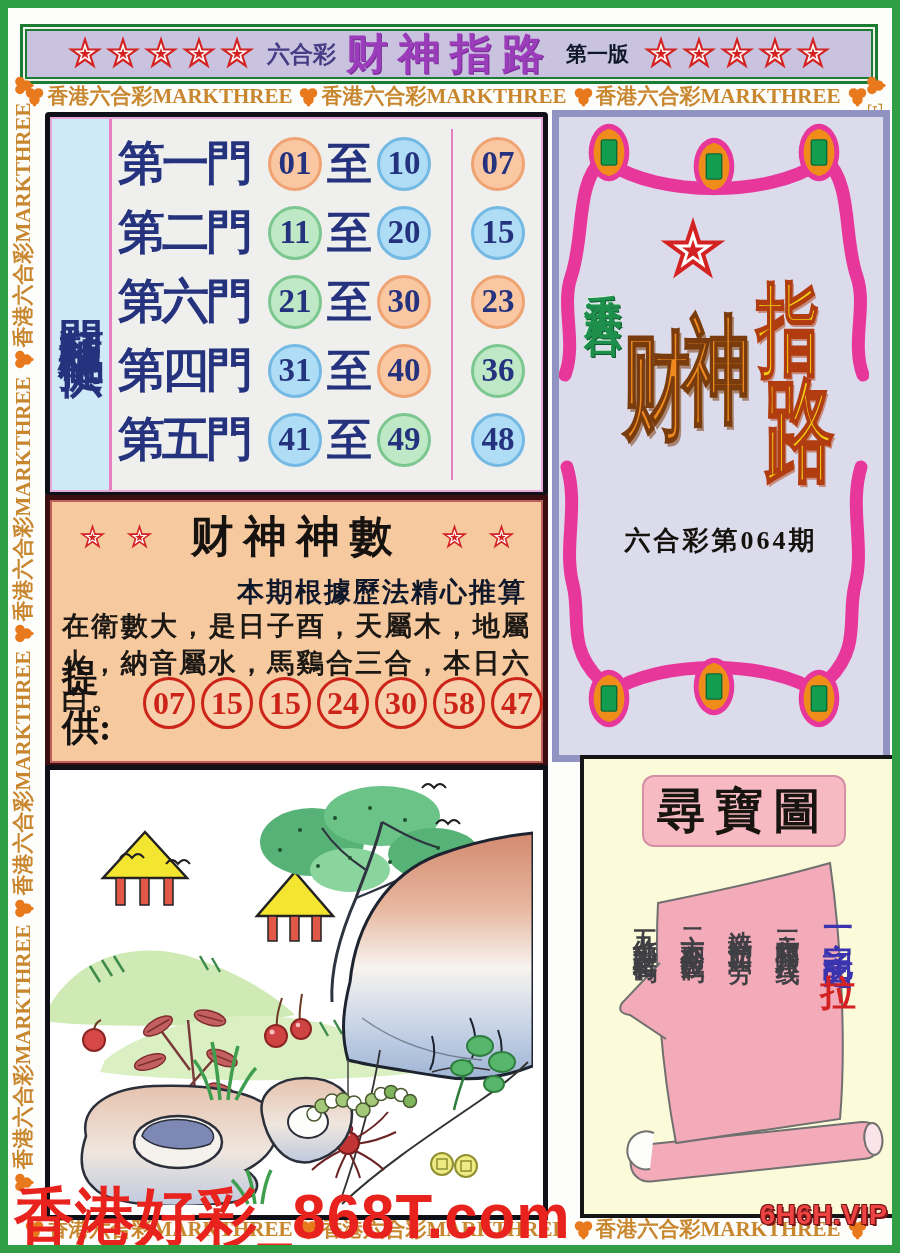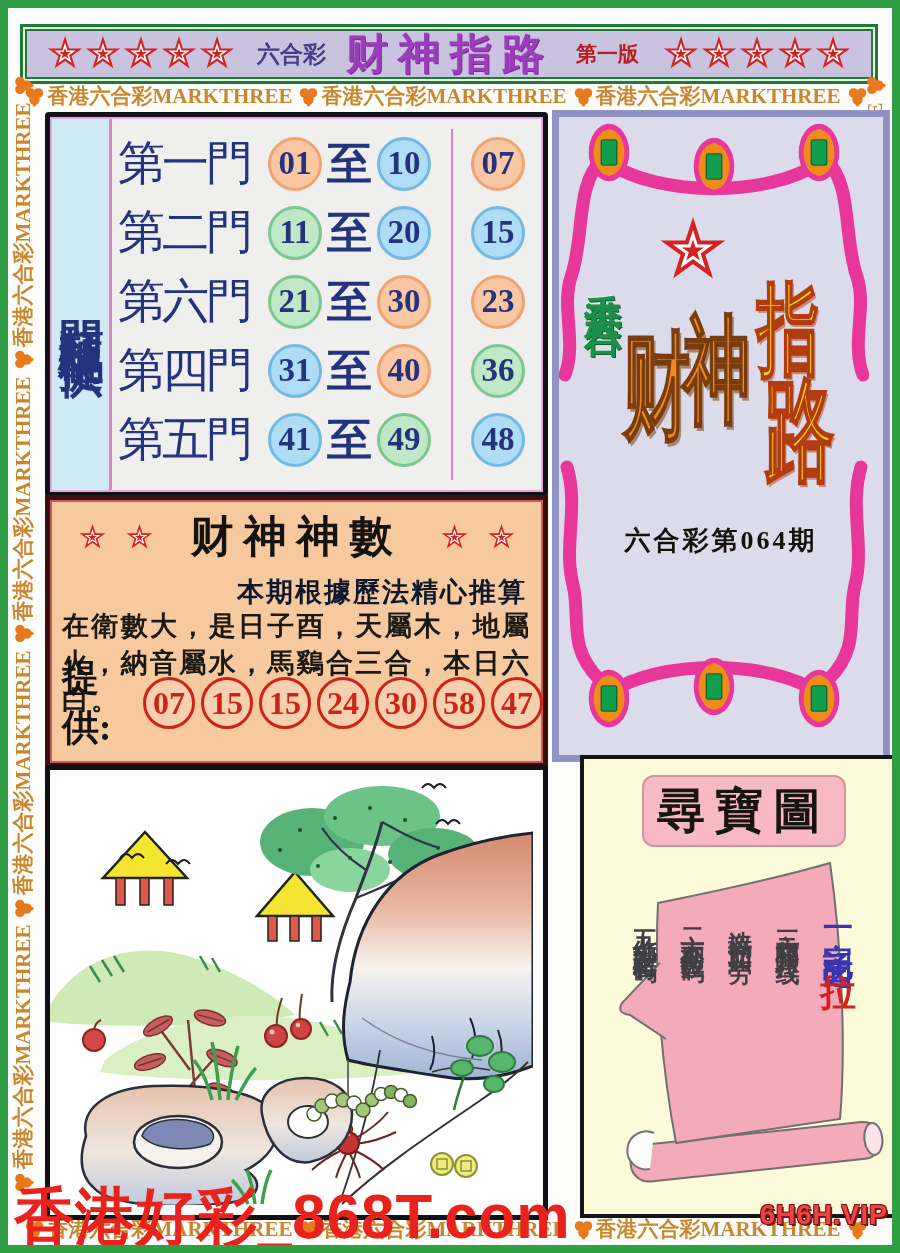--- a/index.html
+++ b/index.html
@@ -4,27 +4,27 @@
 <style>
   html,body{margin:0;padding:0;background:#555;}
   #page{position:relative;width:900px;height:1253px;margin:0 auto;background:#fdfdfb;
         border:8px solid #2f9e44;box-sizing:border-box;overflow:hidden;
         font-family:"Liberation Serif",serif;}
   .abs{position:absolute;}
 
   
   .header-box{left:12px;top:16px;width:852px;height:54px;background:#c9c3df;
     border:3px solid #1c7c33;box-shadow:inset 0 0 0 2px #eef3ea, inset 0 0 0 4px #1c7c33;
-    display:flex;align-items:center;justify-content:center;gap:10px;}
+    display:flex;align-items:center;justify-content:center;}
   .hstar{width:36px;height:36px;flex:0 0 auto;}
   .hdr-stars{display:flex;gap:2px;margin:0 6px;}
   .hdr-lottery{font-size:23px;font-weight:bold;color:#463b85;margin:0 6px;}
   .hdr-title{font-size:42px;font-weight:bold;color:#9b3dbb;letter-spacing:10px;margin:0 4px;
     text-shadow:1px 1px 0 #7a2d96;}
-  .hdr-edition{font-size:21px;font-weight:bold;color:#b91c1c;margin:0 8px;}
+  .hdr-edition{font-size:21px;font-weight:bold;color:#0f172a;margin:0 8px;}
 
   
   .mq{display:flex;align-items:center;justify-content:center;gap:6px;white-space:nowrap;
       overflow:hidden;color:#c8872e;font-weight:bold;font-size:21px;}
   .mq-unit{display:inline-flex;align-items:center;gap:2px;}
   .clover{width:21px;height:21px;flex:0 0 auto;}
   .mq-top{left:12px;top:74px;width:852px;height:28px;}
   .mq-bottom{left:12px;top:1206px;width:852px;height:30px;}
   .vstrip{width:30px;height:1160px;overflow:hidden;}
   .vstrip-in{position:absolute;left:0;top:0;width:1160px;height:30px;
@@ -34,21 +34,21 @@
   
   .gate-panel{left:37px;top:104px;width:493px;height:375px;background:#efefed;
     border:5px solid #101018;box-shadow:inset 0 0 0 2px #e6a8d8;border-radius:4px;}
   .gate-side{position:absolute;left:2px;top:2px;bottom:2px;width:57px;background:#cfeaf6;
     border-right:3px solid #e87fc0;display:flex;align-items:center;justify-content:center;}
   .gate-side-txt{writing-mode:vertical-rl;text-orientation:upright;font-size:45px;line-height:57px;
     font-weight:bold;color:#25337f;letter-spacing:7px;}
   .gate-rows{position:absolute;left:62px;top:2px;right:2px;bottom:2px;padding-top:10px;}
   .g-col-div{position:absolute;top:10px;bottom:10px;right:88px;width:2px;background:#e87fc0;}
   .g-row{display:flex;align-items:center;height:69px;padding-left:6px;position:relative;}
-  .g-name{width:150px;font-size:47px;font-weight:normal;color:#25337f;letter-spacing:-3px;}
+  .g-name{width:150px;font-size:47px;font-weight:bold;color:#25337f;letter-spacing:-3px;}
   .ball{width:54px;height:54px;border-radius:50%;display:flex;align-items:center;justify-content:center;
     font-size:33px;font-weight:bold;color:#25337f;border:3px solid;box-sizing:border-box;flex:0 0 auto;}
   .b-orange{background:#f9c7a1;border-color:#efa372;}
   .b-blue{background:#aeddf5;border-color:#74b9e3;}
   .b-green{background:#bfe9c6;border-color:#7cc78f;}
   .g-to{font-size:45px;font-weight:bold;color:#25337f;margin:0 5px;}
   .g-hot{position:absolute;right:16px;}
 
   
   .shenshu{left:37px;top:487px;width:493px;height:263px;background:#f6c99f;

